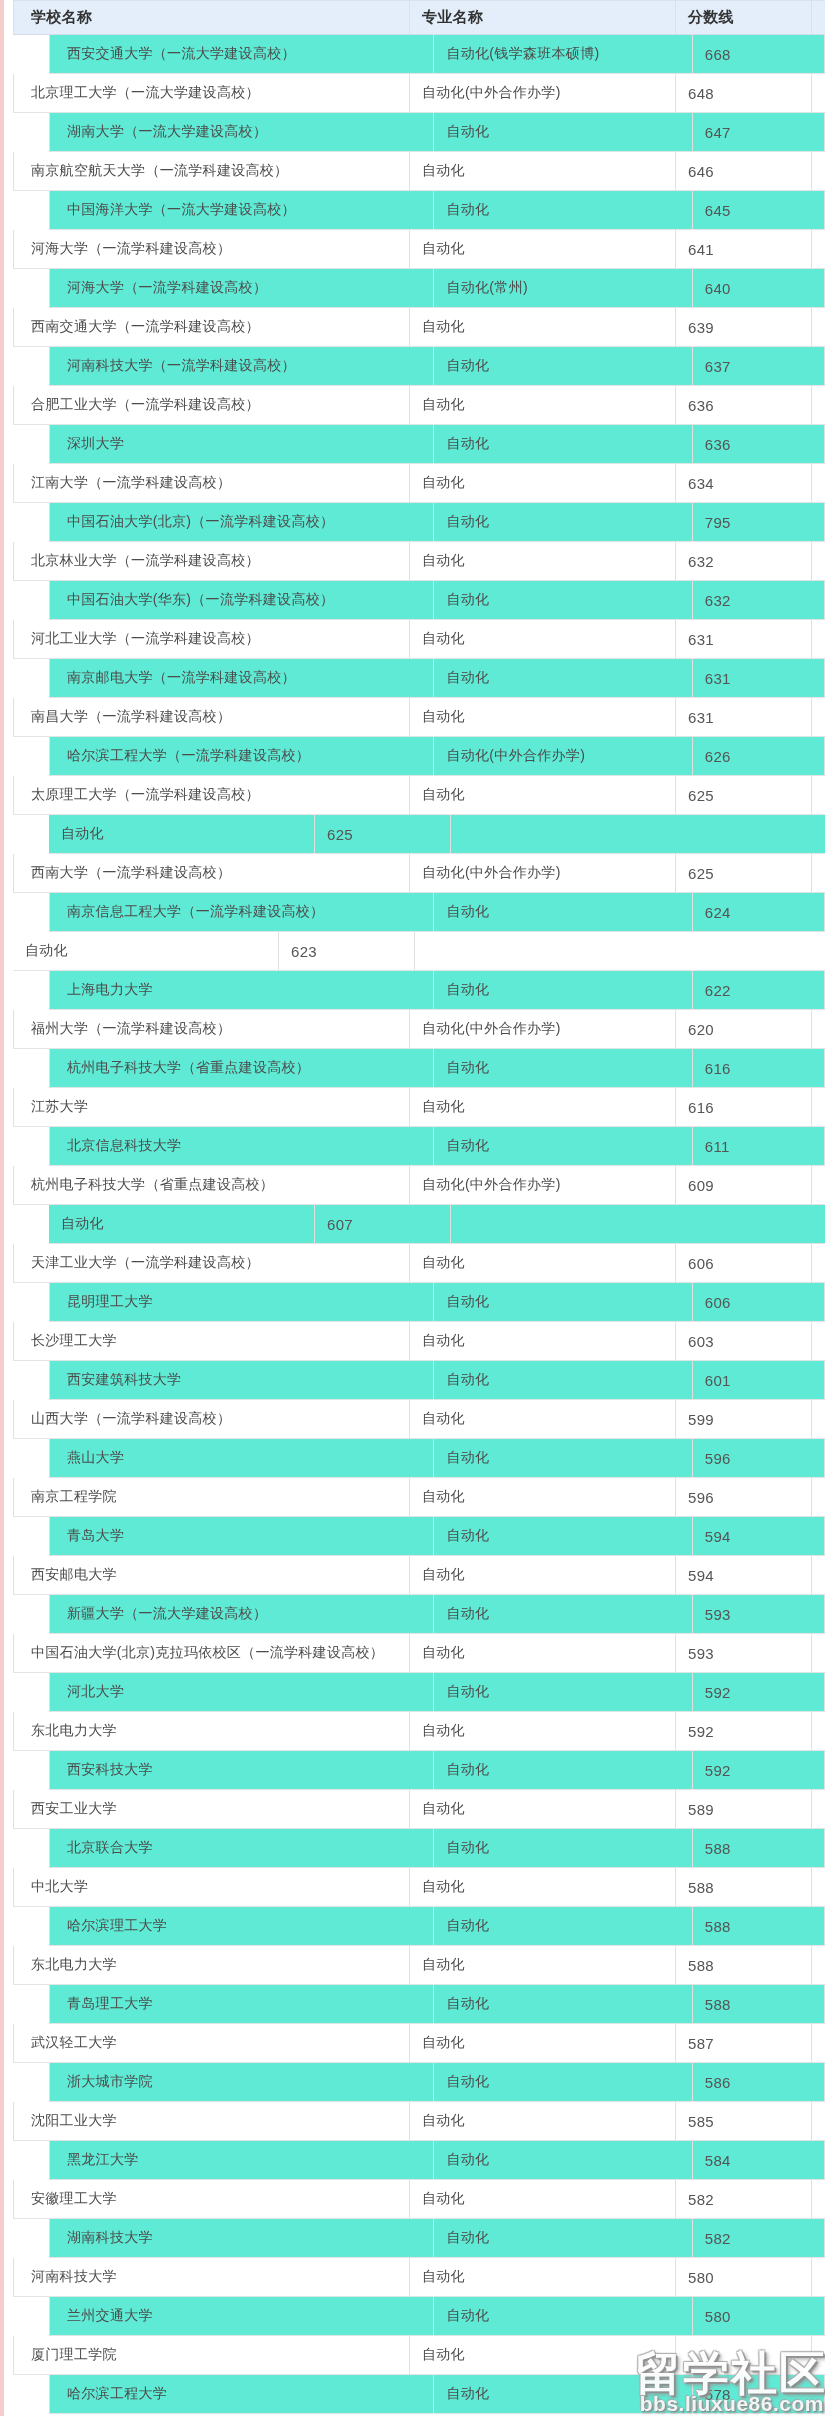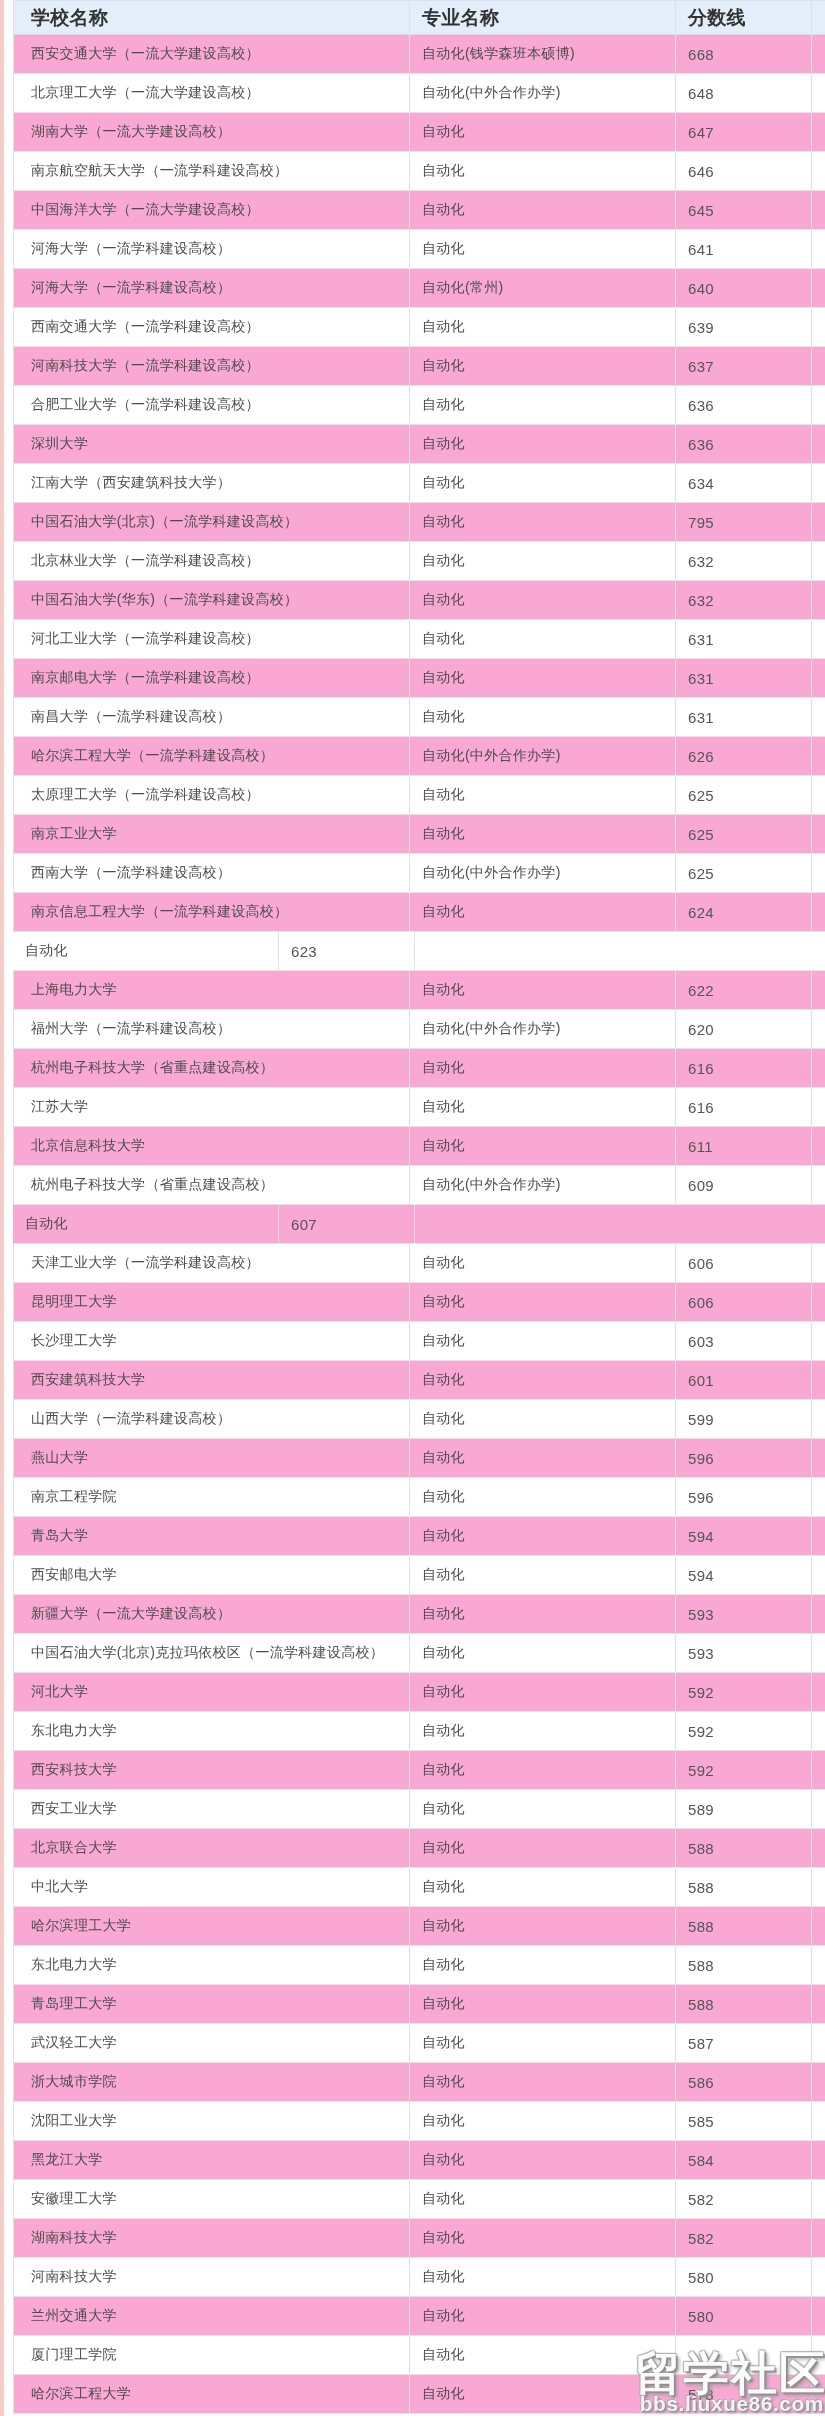--- a/index.html
+++ b/index.html
@@ -22,21 +22,21 @@
     left: 13px; top: 0;
     width: 812px;
     border-top: 1px solid #d9e2ec;
   }
   .row {
     display: flex;
     height: 39px;
     background: #ffffff;
     border-bottom: 1px solid #e4e4e4;
   }
-  .row.alt { background: #f9a8d4; }
+  .row.alt { background: #5eead4; margin-left: 36px; }
   .row.header {
     height: 34px;
     background: #e3eefa;
     border-bottom: 1px solid #d3dde9;
   }
   .cell {
     display: flex;
     align-items: center;
     font-size: 14px;
     color: #4c4c4c;
@@ -59,21 +59,21 @@
     width: 136px;
     padding-left: 12px;
     border-right: 1px solid #e0e0e0;
     font-size: 15px;
     color: #555555;
   }
   .c4 { flex: 1; }
   .row.header .cell {
     font-weight: bold;
     color: #333333;
-    font-size: 19px;
+    font-size: 15px;
   }
   .watermark {
     position: absolute;
     right: -2px;
     bottom: 0;
     text-align: right;
     z-index: 5;
     opacity: 0.96;
     pointer-events: none;
   }
@@ -176,21 +176,21 @@
         <div class="cell c3">636</div>
         <div class="cell c4"></div>
       </div>
       <div class="row alt">
         <div class="cell c1">深圳大学</div>
         <div class="cell c2">自动化</div>
         <div class="cell c3">636</div>
         <div class="cell c4"></div>
       </div>
       <div class="row">
-        <div class="cell c1">江南大学（西安建筑科技大学）</div>
+        <div class="cell c1">江南大学（一流学科建设高校）</div>
         <div class="cell c2">自动化</div>
         <div class="cell c3">634</div>
         <div class="cell c4"></div>
       </div>
       <div class="row alt">
         <div class="cell c1">中国石油大学(北京)（一流学科建设高校）</div>
         <div class="cell c2">自动化</div>
         <div class="cell c3">795</div>
         <div class="cell c4"></div>
       </div>
@@ -230,21 +230,20 @@
         <div class="cell c3">626</div>
         <div class="cell c4"></div>
       </div>
       <div class="row">
         <div class="cell c1">太原理工大学（一流学科建设高校）</div>
         <div class="cell c2">自动化</div>
         <div class="cell c3">625</div>
         <div class="cell c4"></div>
       </div>
       <div class="row alt">
-        <div class="cell c1">南京工业大学</div>
         <div class="cell c2">自动化</div>
         <div class="cell c3">625</div>
         <div class="cell c4"></div>
       </div>
       <div class="row">
         <div class="cell c1">西南大学（一流学科建设高校）</div>
         <div class="cell c2">自动化(中外合作办学)</div>
         <div class="cell c3">625</div>
         <div class="cell c4"></div>
       </div>

